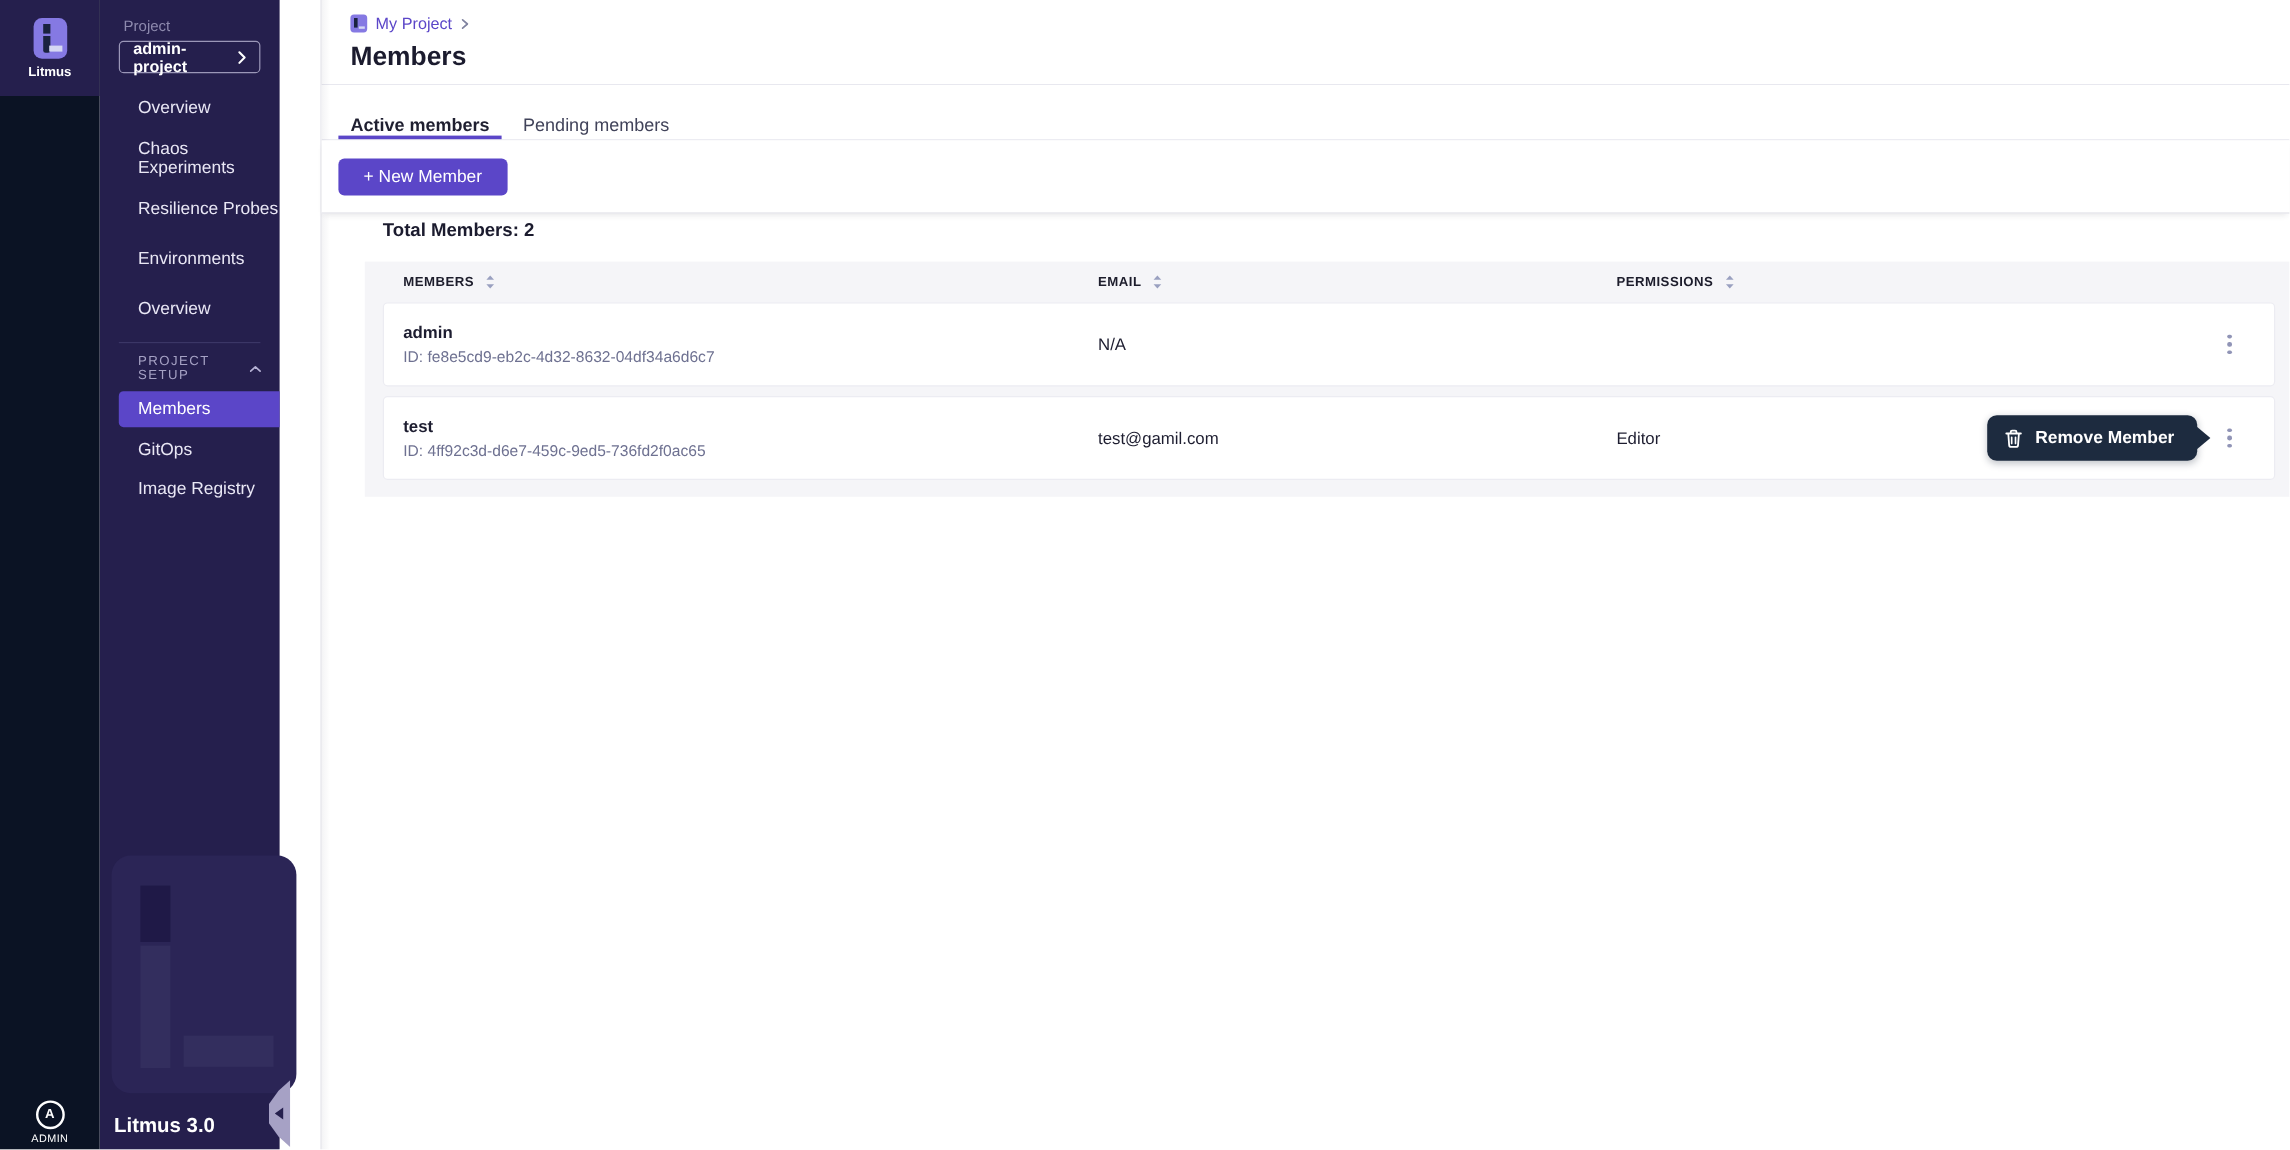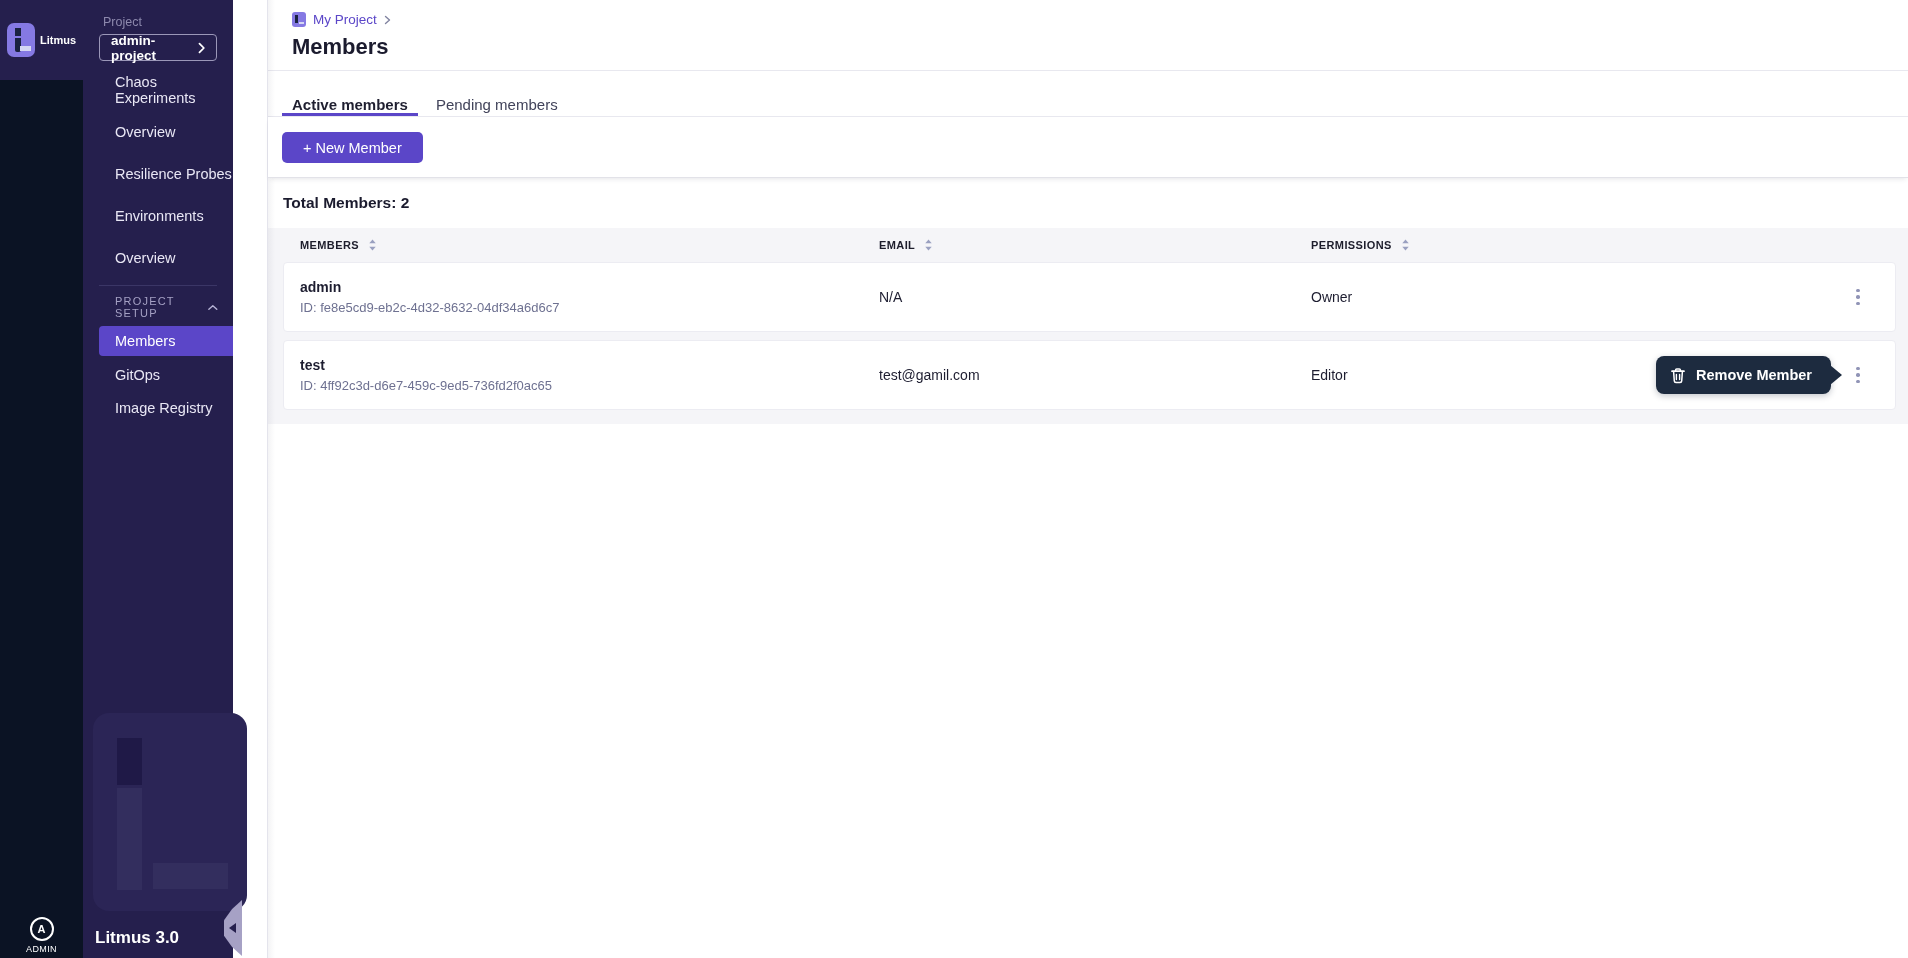--- a/index.html
+++ b/index.html
@@ -12,21 +12,21 @@
     color:#1d1d30;
   }
 
   
   .rail {
     position:absolute; left:0; top:0; width:83px; height:958px;
     background:#0b1324; z-index:3;
   }
   .logo-block {
     height:80px; background:#251f4d;
-    display:flex; align-items:center; justify-content:center; gap:5px;
+    display:flex; flex-direction:column; align-items:center; justify-content:center; gap:5px;
   }
   .litmus-logo {
     width:28px; height:34px; background:#8579e3; border-radius:7px; position:relative;
   }
   .litmus-logo .dot    { position:absolute; left:8px;  top:5px;    width:6px;  height:8px;  background:#1a2240; }
   .litmus-logo .bar    { position:absolute; left:8px;  top:15px;   width:6px;  height:14px; background:#1a2240; border-radius:0 0 2px 2px; }
   .litmus-logo .under  { position:absolute; right:4px; bottom:6px; width:11px; height:5px;  background:#d5d7f3; }
   .brand-name { color:#ffffff; font-size:11px; font-weight:700; }
 
   .rail-bottom {
@@ -127,21 +127,21 @@
   .toolbar {
     padding:15px 24px 14px 14px; border-bottom:1px solid #e2e2e8;
     box-shadow:0 3px 5px -2px rgba(40,40,60,.12); position:relative; background:#fff;
   }
   .btn-primary {
     background:#5b46c8; color:#ffffff; border:none; border-radius:5px;
     height:31px; padding:0 21px; font-size:14.5px; font-family:inherit;
     cursor:pointer; display:inline-flex; align-items:center;
   }
 
-  .members-section { padding-top:16px; }
+  .members-section { padding-top:6px;margin-left:36px; }
   .total-heading { margin:0 0 16px 15px; font-size:15.5px; font-weight:700; color:#1b1b2e; }
 
   .table-zone { background:#f5f5f8; padding:0 12px 6px 15px; }
   .thead-row { height:34px; display:flex; align-items:center; padding-left:17px; }
   .th { display:flex; align-items:center; gap:8px; font-size:11px; font-weight:700; letter-spacing:.4px; color:#1d1d2c; }
   .col-members { width:579px; }
   .col-email { width:432px; }
   .col-perm { flex:1; }
   .sort-btn { display:flex; cursor:pointer; }
 
@@ -197,22 +197,22 @@
 <div class="sidebar">
   <div class="project-label">Project</div>
   <div class="project-select">
     <span class="proj-name">admin-project</span>
     <svg width="8" height="12" viewBox="0 0 8 12">
       <polyline points="1.5,1.5 6,6 1.5,10.5" fill="none" stroke="#ffffff" stroke-width="1.8" stroke-linecap="round" stroke-linejoin="round"></polyline>
     </svg>
   </div>
 
   <div class="nav">
+    <div class="nav-item">Overview</div>
     <div class="nav-item">Chaos Experiments</div>
-    <div class="nav-item">Overview</div>
     <div class="nav-item">Resilience Probes</div>
     <div class="nav-item">Environments</div>
     <div class="nav-item">Overview</div>
   </div>
 
   <div class="sidebar-divider"></div>
 
   <div class="section-row">
     <span class="section-label">PROJECT SETUP</span>
     <svg width="11" height="7" viewBox="0 0 11 7">
@@ -291,21 +291,20 @@
           </span>
         </div>
       </div>
 
       <div class="row-card">
         <div class="col-members">
           <div class="member-name">admin</div>
           <div class="member-id">ID: fe8e5cd9-eb2c-4d32-8632-04df34a6d6c7</div>
         </div>
         <div class="col-email cell-text">N/A</div>
-        <div class="col-perm cell-text">Owner</div>
         <div class="kebab">
             <i></i>
             <i></i>
             <i></i>
           </div>
       </div>
 
       <div class="row-card">
         <div class="col-members">
           <div class="member-name">test</div>

